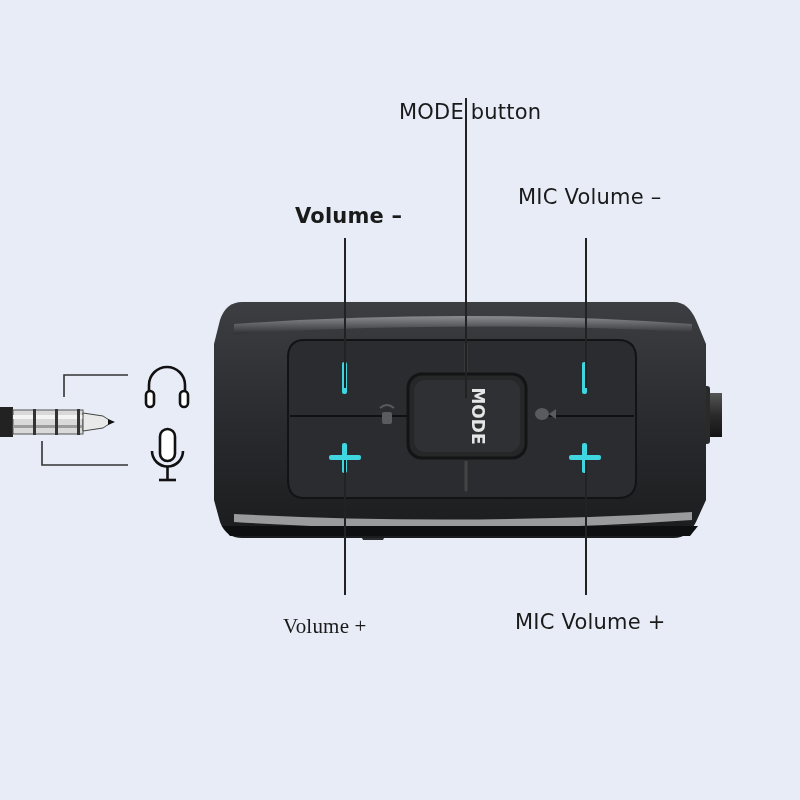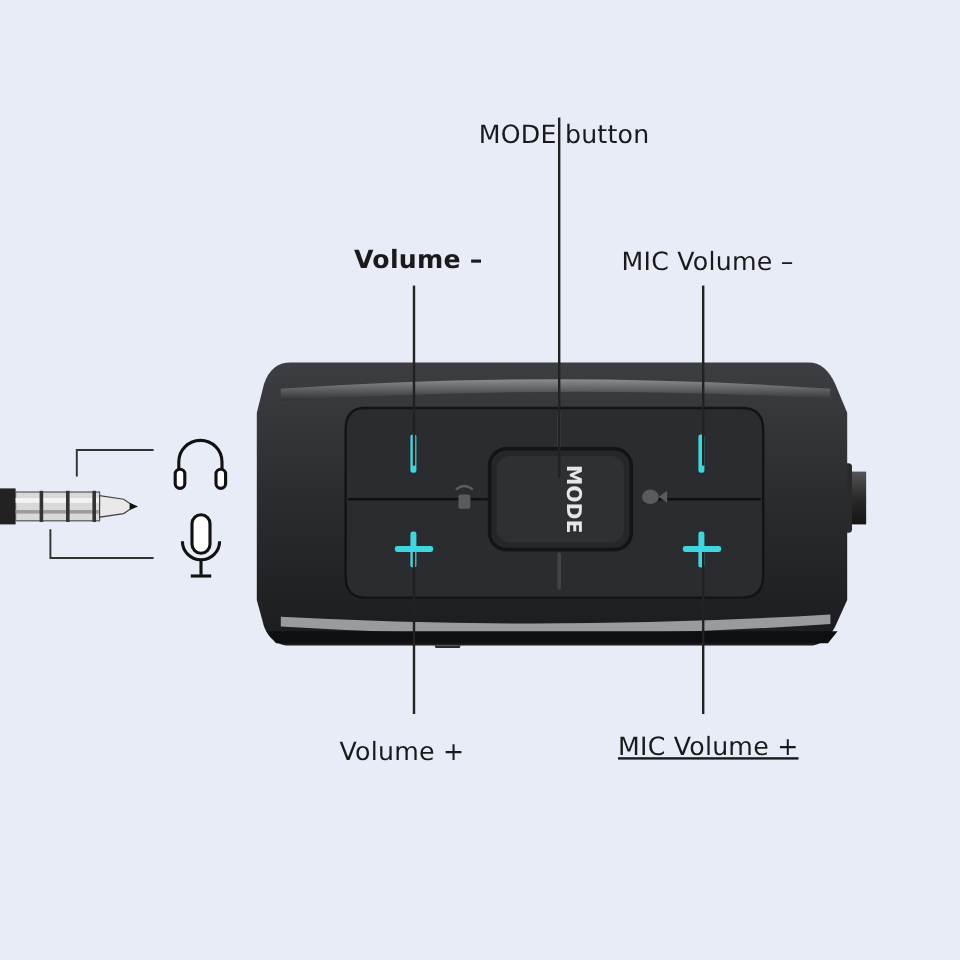--- a/index.html
+++ b/index.html
@@ -7,23 +7,23 @@
   .label{position:absolute;font-size:21px;color:#1a1a1a;white-space:nowrap;letter-spacing:0.2px;}
   .leader{position:absolute;width:1.5px;background:#222;}
   .device{position:absolute;left:212px;top:300px;width:510px;height:240px;}
   .abs{position:absolute;}
 </style>
 </head>
 <body>
 
 <div class="label" style="left:399px;top:64px;margin-top:36px;">MODE button</div>
 <div class="label" style="left:295px;top:204px;font-weight:bold;">Volume –</div>
-<div class="label" style="left:518px;top:206px;text-align:center;">MIC Volume –</div>
-<div class="label" style="left:283px;top:614px;">Volume +</div>
-<div class="label" style="left:515px;top:610px;text-decoration:underline;">MIC Volume +</div>
+<div class="label" style="left:518px;top:185px;text-align:center;">MIC Volume –</div>
+<div class="label" style="left:283px;top:614px;font-family:Liberation Serif, serif;">Volume +</div>
+<div class="label" style="left:515px;top:610px;">MIC Volume +</div>
 
 <svg class="abs" style="left:0;top:355px;" width="215" height="140" viewBox="0 0 215 140">
 
   <g stroke="#333" stroke-width="1.6" fill="none">
     <polyline points="64,42 64,20 128,20"></polyline>
   </g>
   <g stroke="#333" stroke-width="1.6" fill="none">
     <polyline points="42,86 42,110 128,110"></polyline>
   </g>
 

